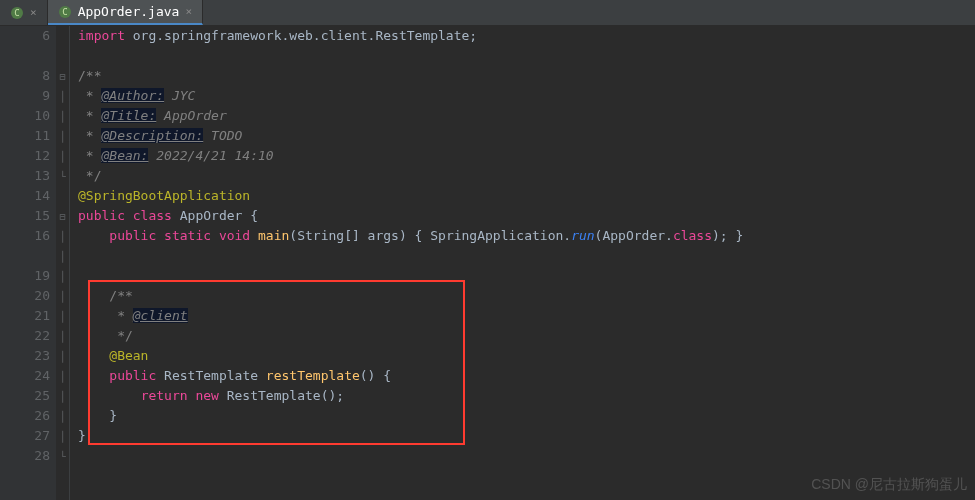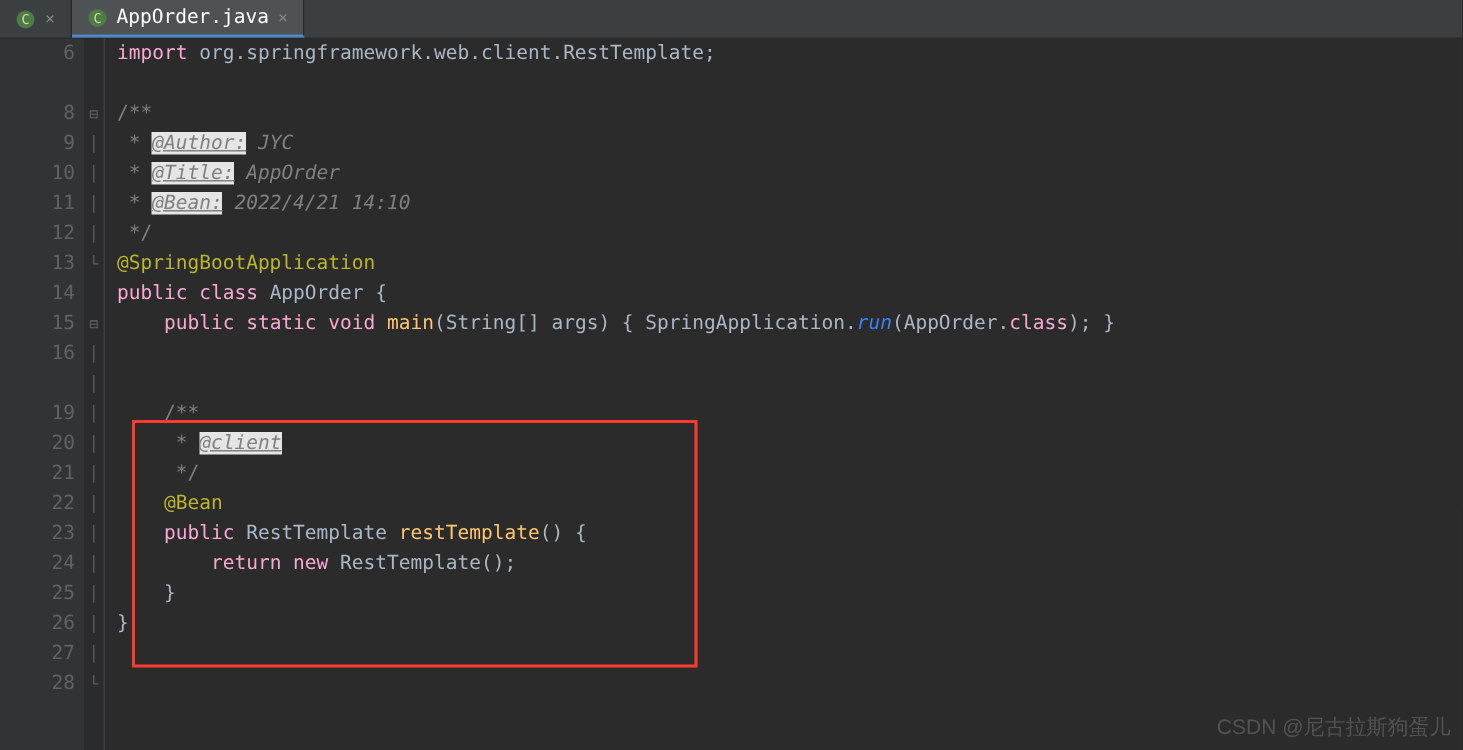--- a/index.html
+++ b/index.html
@@ -51,24 +51,24 @@
     position: relative;
     background: #2b2b2b;
   }
   .code-line { height: 20px; line-height: 20px; white-space: pre; position: relative; }
   .fold-col {
     width: 14px;
     background: #2b2b2b;
     border-right: 1px solid #3c3f41;
   }
   .fold-mark { height: 20px; display:flex; align-items:center; justify-content:center; color:#606366; font-size:10px;}
-  .kw { color: #f9a8d4; }
+  .kw { color: #ec4899; }
   .comment { color: #808080; }
   .comment-italic { color: #808080; font-style: italic; }
-  .anno-hl { background: #e5e5e5; color: #808080; font-style: italic; text-decoration: underline; }
+  .anno-hl { background: #0f172a; color: #808080; font-style: italic; text-decoration: underline; }
   .anno { color: #bbb529; }
   .method-dec { color: #ffc66d; }
   .ital-m { font-style: italic; color:#3b82f6;}
   .highlight-box {
     position: absolute;
     border: 2px solid #ff3b30;
     left: 88px;
     top: 280px;
     width: 377px;
     height: 165px;
@@ -163,20 +163,21 @@
       <div class="fold-mark">│</div>
       <div class="fold-mark">└</div>
   </div>
 
   <div class="code">
     <div class="code-line"><span class="kw">import</span><span> org.springframework.web.client.RestTemplate;</span></div>
     <div class="code-line"></div>
     <div class="code-line"><span class="comment">/**</span></div>
     <div class="code-line"><span class="comment"> * </span><span class="anno-hl">@Author:</span><span class="comment-italic"> JYC</span></div>
     <div class="code-line"><span class="comment"> * </span><span class="anno-hl">@Title:</span><span class="comment-italic"> AppOrder</span></div>
+    <div class="code-line"><span class="comment"> * </span><span class="anno-hl">@Description:</span><span class="comment-italic"> TODO</span></div>
     <div class="code-line"><span class="comment"> * </span><span class="anno-hl">@Bean:</span><span class="comment-italic"> 2022/4/21 14:10</span></div>
     <div class="code-line"><span class="comment"> */</span></div>
     <div class="code-line"><span class="anno">@SpringBootApplication</span></div>
     <div class="code-line"><span class="kw">public class </span><span>AppOrder</span><span> {</span></div>
     <div class="code-line"><span>    </span><span class="kw">public static void </span><span class="method-dec">main</span><span>(String[] args) </span><span>{ </span><span>SpringApplication.</span><span class="ital-m">run</span><span>(AppOrder.</span><span class="kw">class</span><span>); </span><span>}</span></div>
     <div class="code-line"></div>
     <div class="code-line"></div>
     <div class="code-line"><span>    </span><span class="comment">/**</span></div>
     <div class="code-line"><span>     </span><span class="comment">* </span><span class="anno-hl">@client</span></div>
     <div class="code-line"><span>     </span><span class="comment">*/</span></div>

